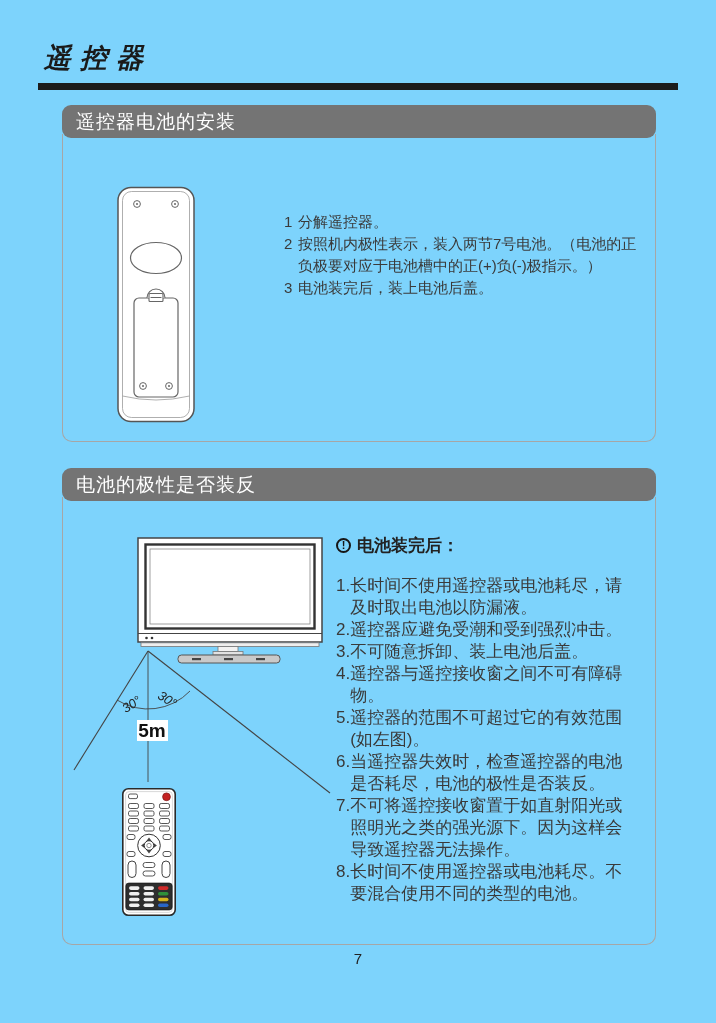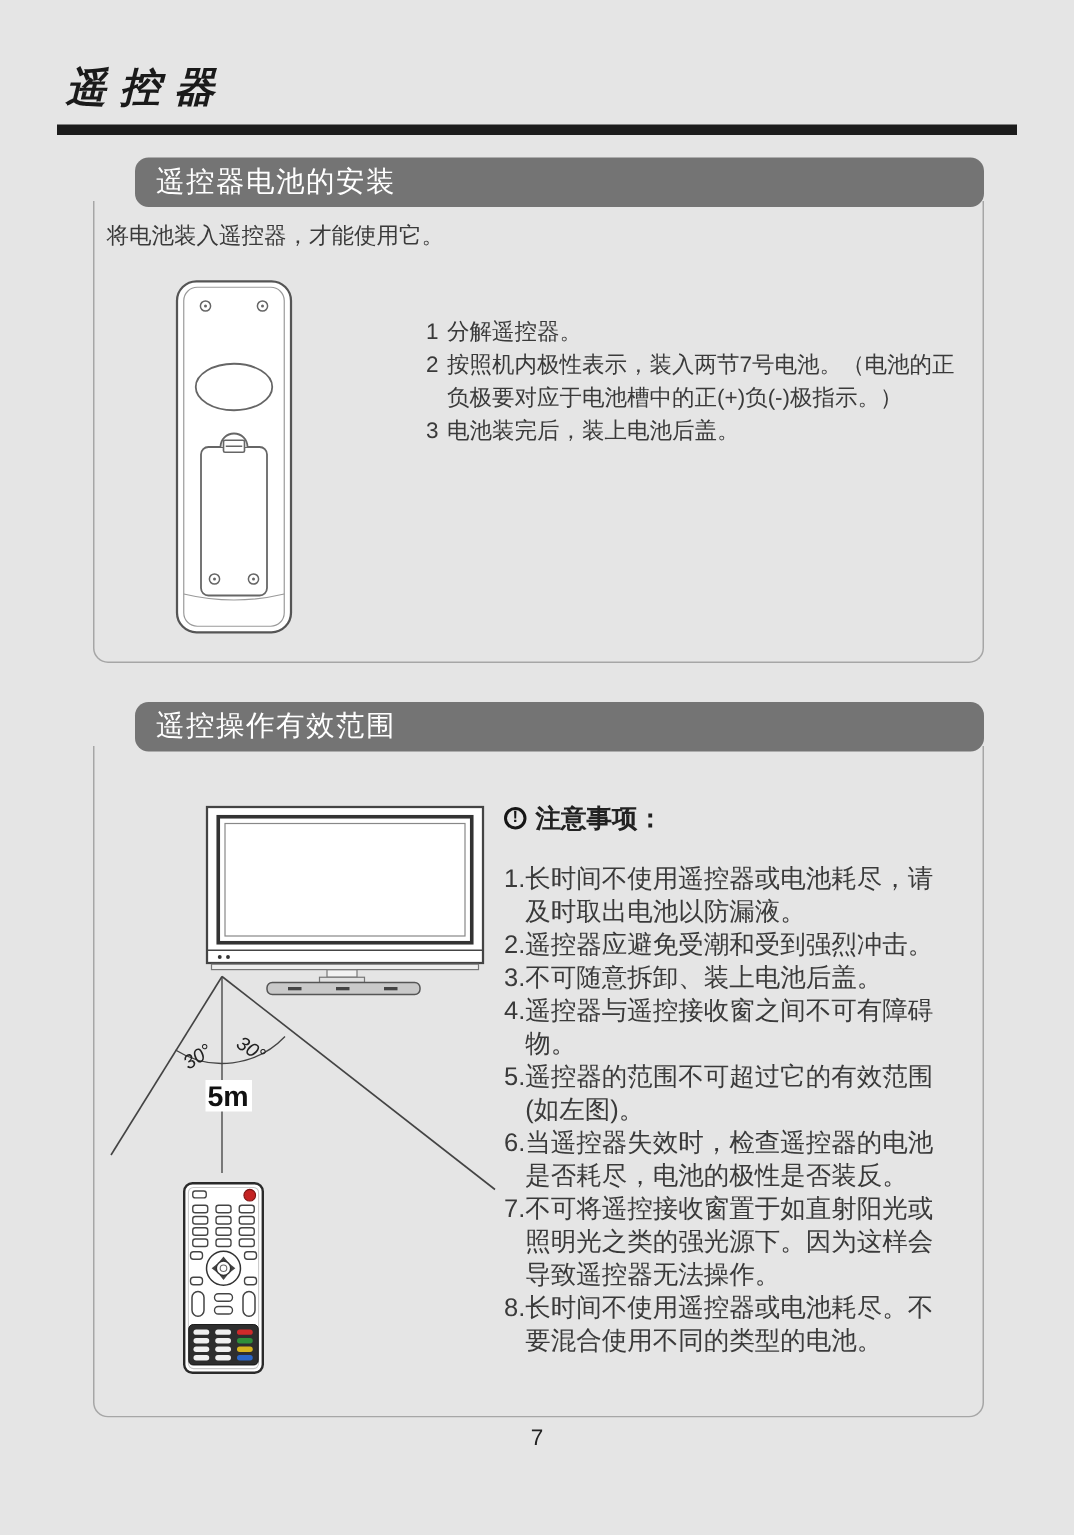--- a/index.html
+++ b/index.html
@@ -1,42 +1,41 @@
 <!DOCTYPE html>
 <html><head>
 <meta charset="utf-8">
 <style>
   * { margin:0; padding:0; box-sizing:border-box; }
   html,body { background:#fff; }
   body {
     width:716px; height:1023px; position:relative; overflow:hidden;
     font-family:"Liberation Sans", sans-serif; color:#3a3a3a;
   }
-  .page { position:absolute; inset:0; background:#e5e5e5; }
+  .page { position:absolute; inset:0; background:#7dd3fc; }
 
   
   .doc-title {
     position:absolute; left:44px; top:40px;
     font-family:"DejaVu Serif", serif;
     font-size:27px; font-weight:bold; font-style:italic;
     letter-spacing:9px; color:#1a1a1a;
   }
   .title-rule {
     position:absolute; left:38px; top:83px; width:640px; height:7px;
     background:#1c1c1c;
   }
 
   
   .section-box { position:absolute; left:62px; width:594px; }
   .section-box .sec-header {
     position:absolute; left:0; top:0; right:0; height:33px;
     background:#747474; border-radius:9px;
     color:#ffffff; font-size:19px; line-height:33px; padding-left:14px;
     letter-spacing:1px;
-    margin-left:28px;
   }
   .section-box .sec-body {
     position:absolute; left:0; right:0; top:29px; bottom:0;
     border:1px solid #a6a6a6; border-top:none;
     border-radius:0 0 10px 10px;
   }
   #box-battery { top:105px; height:337px; }
   #box-range   { top:468px; height:477px; }
 
   
@@ -83,21 +82,20 @@
 
 <div class="page">
 
   <div class="doc-title">遥控器</div>
   <div class="title-rule"></div>
 
   <div class="section-box" id="box-battery">
     <div class="sec-body"></div>
     <div class="sec-header">遥控器电池的安装</div>
 
-    <div class="intro-text">将电池装入遥控器，才能使用它。</div>
 
     <div class="remote-back-wrap">
       <svg width="92" height="240" viewBox="0 0 92 240">
         <rect x="6" y="2.5" width="76" height="234" rx="13" fill="#fff" stroke="#555" stroke-width="1.5"></rect>
         <rect x="10.5" y="6.5" width="67" height="226" rx="9" fill="none" stroke="#9a9a9a" stroke-width="0.8"></rect>
         <path d="M10.5 211 Q 44 219 77.5 211" fill="none" stroke="#9a9a9a" stroke-width="0.8"></path>
         <g>
           <circle cx="25" cy="19" r="3.4" fill="#fff" stroke="#666" stroke-width="1"></circle>
           <circle cx="25" cy="19" r="1" fill="#666"></circle>
           <circle cx="63" cy="19" r="3.4" fill="#fff" stroke="#666" stroke-width="1"></circle>
@@ -128,21 +126,21 @@
       </div>
       <div class="step">
         <span class="step-num">3</span>
         <span class="step-text">电池装完后，装上电池后盖。</span>
       </div>
     </div>
   </div>
 
   <div class="section-box" id="box-range">
     <div class="sec-body"></div>
-    <div class="sec-header">遥控操作有效范围</div>
+    <div class="sec-header">电池的极性是否装反</div>
 
     <div class="diagram-wrap">
       <svg width="280" height="396" viewBox="0 0 280 396">
 
         <g>
           <rect x="70" y="8" width="184" height="104" fill="#fff" stroke="#444" stroke-width="1.5"></rect>
           <rect x="77.5" y="14.5" width="169" height="84" fill="none" stroke="#333" stroke-width="2.4"></rect>
           <rect x="82" y="19" width="160" height="75" fill="none" stroke="#888" stroke-width="0.8"></rect>
           <line x1="70" y1="103.5" x2="254" y2="103.5" stroke="#444" stroke-width="1"></line>
           <circle cx="78.5" cy="108" r="1.3" fill="#333"></circle>
@@ -220,21 +218,21 @@
               <rect x="21.5" y="115.4" width="10.5" height="3.6" rx="1.8" fill="#f0f0f0"></rect>
               <rect x="36" y="115.4" width="10.5" height="3.6" rx="1.8" fill="#2a66c8"></rect>
           </g>
         </g>
       </svg>
     </div>
 
     <div class="notice-block">
       <div class="notice-head">
         <span class="notice-icon">!</span>
-        <span>注意事项：</span>
+        <span>电池装完后：</span>
       </div>
       <div class="notes">
         <div class="note">
           <span class="note-num">1.</span>
           <span class="note-text">长时间不使用遥控器或电池耗尽，请及时取出电池以防漏液。</span>
         </div>
         <div class="note">
           <span class="note-num">2.</span>
           <span class="note-text">遥控器应避免受潮和受到强烈冲击。</span>
         </div>

